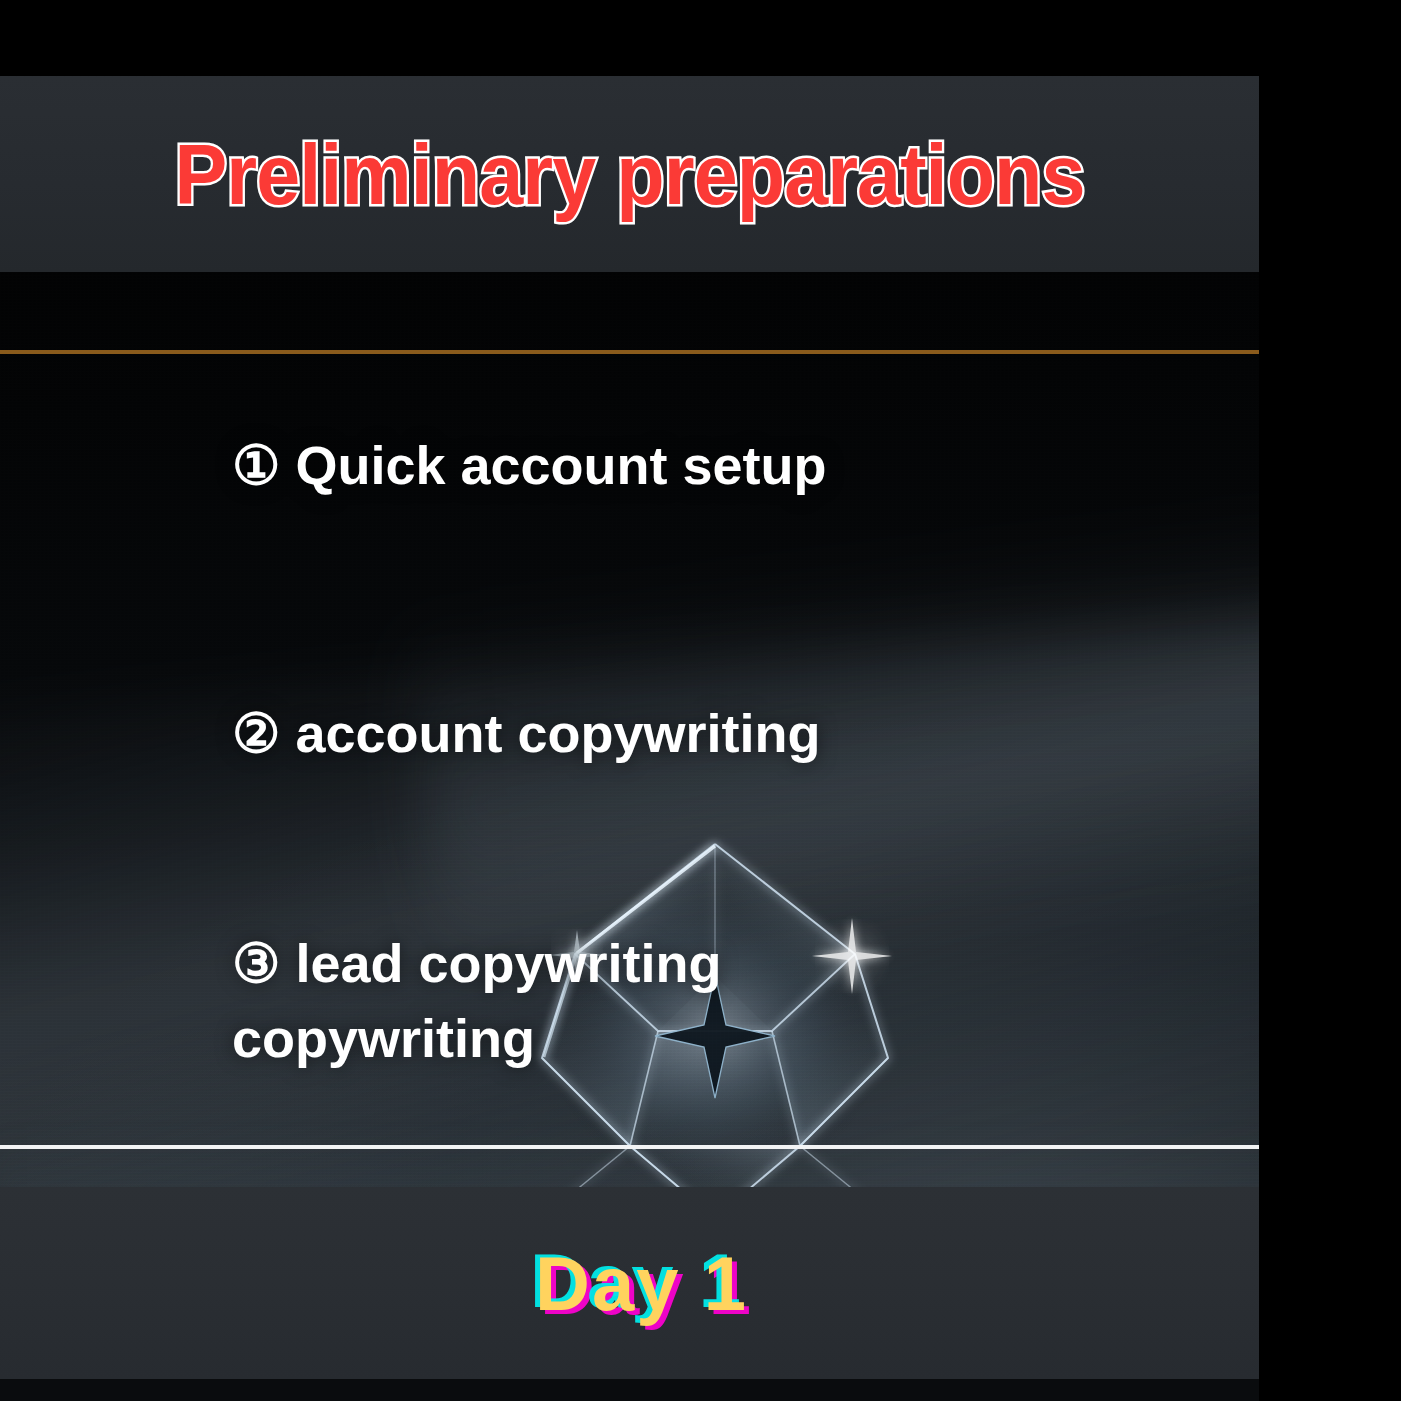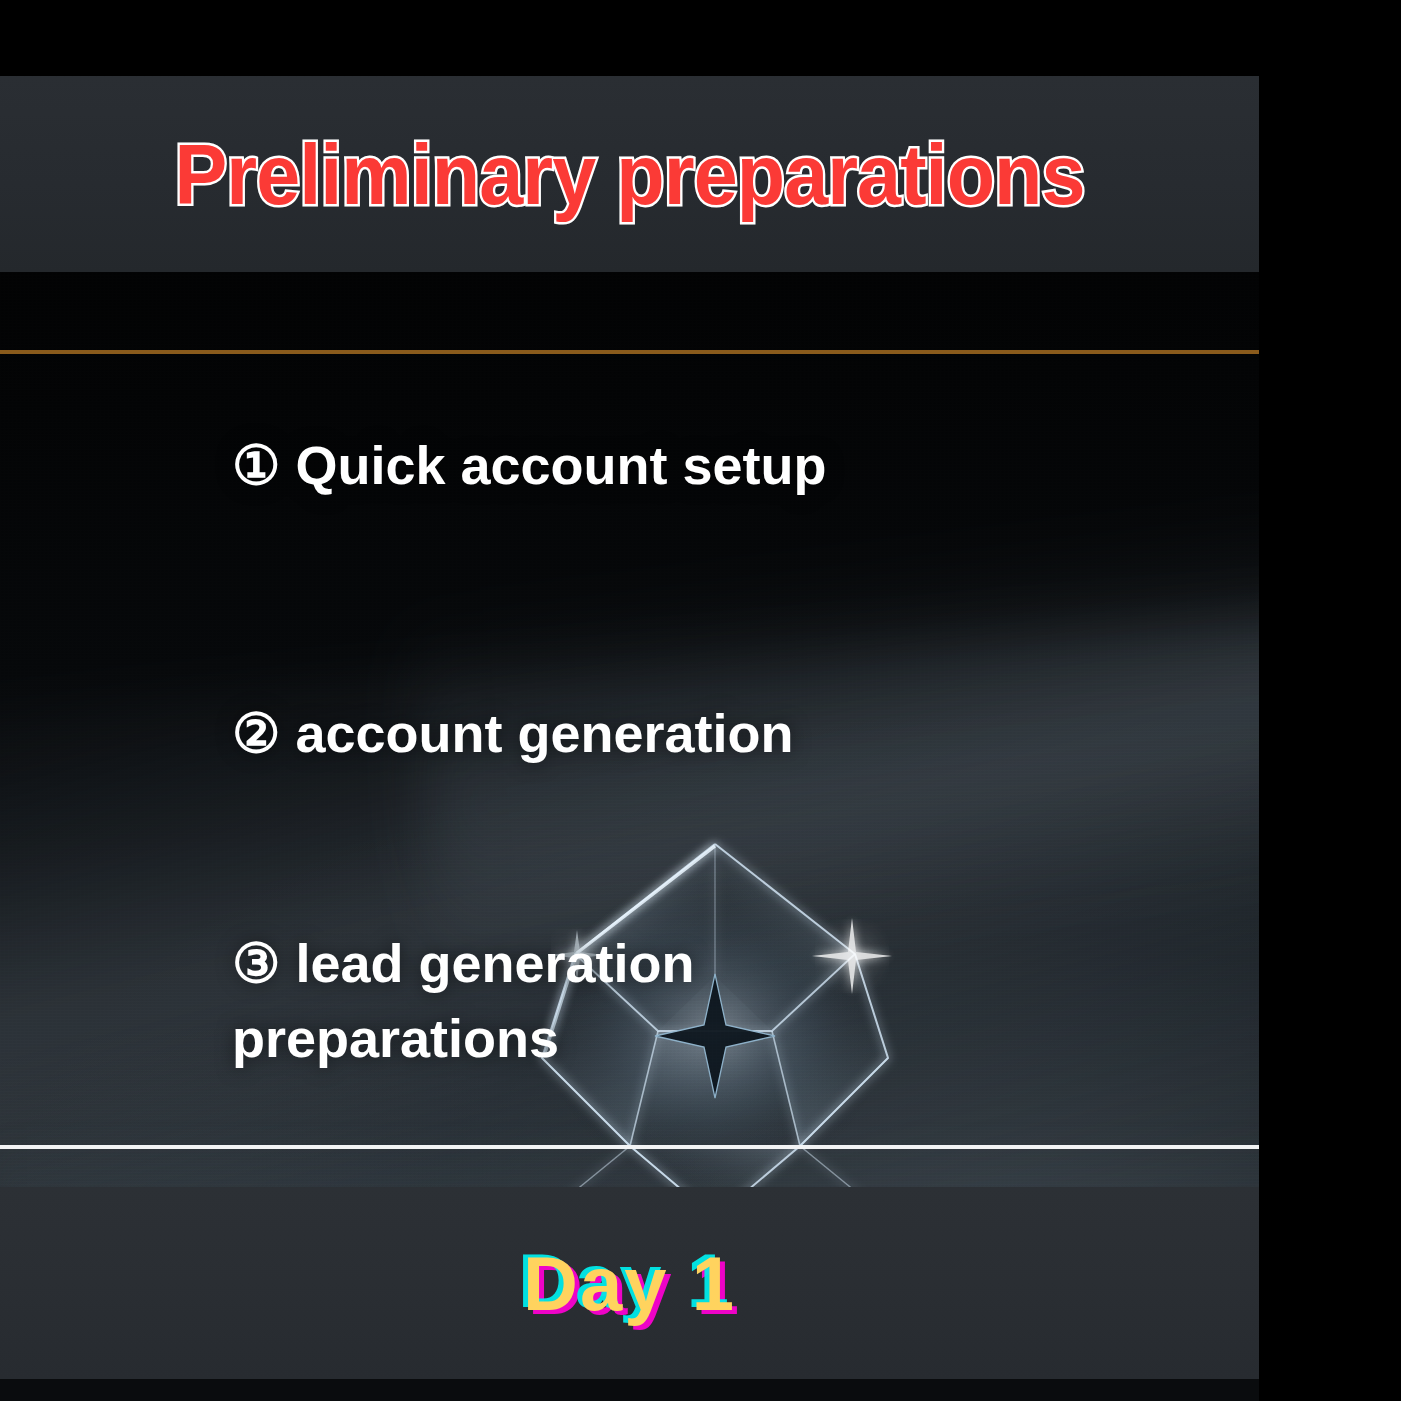--- a/index.html
+++ b/index.html
@@ -172,21 +172,21 @@
     position: absolute;
     left: 0;
     top: 1343px;
     width: 100%;
     height: 58px;
     background: #0a0c0e;
   }
 
   .day-label {
     position: absolute;
-    left: 0;
+    left: 12px;
     top: 1151px;
     width: 100%;
     height: 192px;
     display: flex;
     align-items: center;
     justify-content: center;
     font-size: 76px;
     font-weight: 700;
     color: #ffd35e;
     letter-spacing: 2px;
@@ -309,25 +309,25 @@
 
   <div class="rule-orange"></div>
 
   <div class="list">
     <div class="list-item item-1">
       <span>① </span>
       <span>Quick account setup</span>
     </div>
     <div class="list-item item-2">
       <span>② </span>
-      <span>account generation</span>
+      <span>account copywriting</span>
     </div>
     <div class="list-item item-3">
       <span>③ </span>
-      <span>lead generation preparations</span>
+      <span>lead copywriting copywriting</span>
     </div>
   </div>
 
   <div class="rule-white"></div>
 
   <div class="footer-band"></div>
   <div class="day-label">Day 1</div>
 
   <div class="bottom-black"></div>
 

